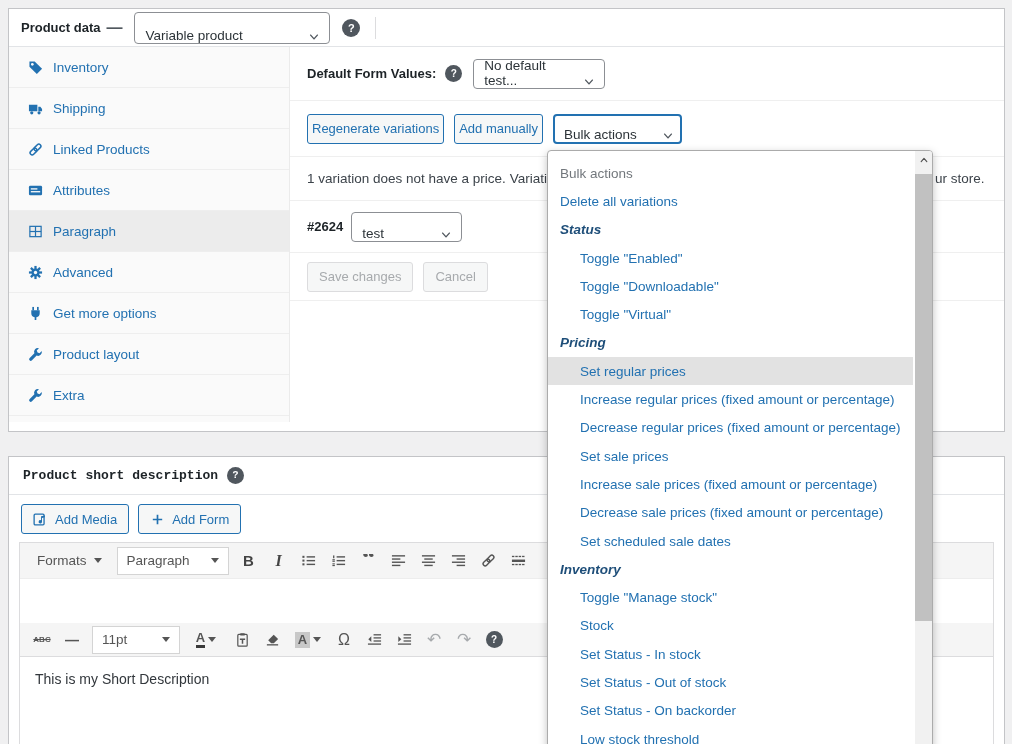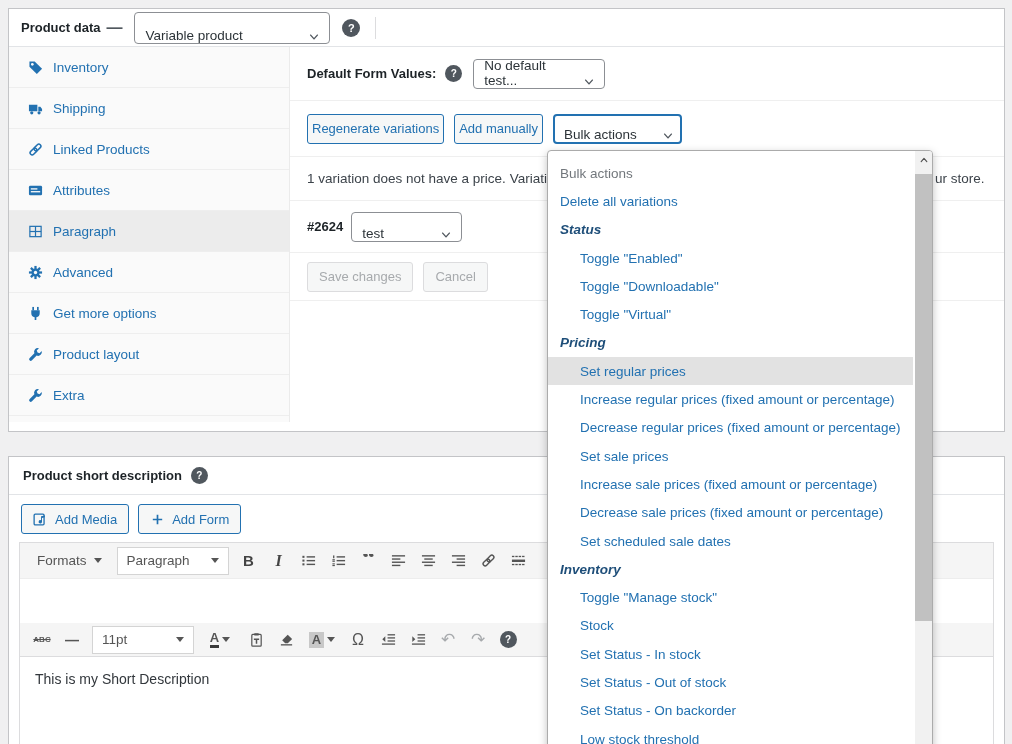--- a/index.html
+++ b/index.html
@@ -41,33 +41,33 @@
   .rowC { height:44px; position:relative; }
   .notice { position:absolute; top:14px; left:17px; font-size:13.5px; color:#3c434a; white-space:nowrap; }
   .notice.tail { left:645px; }
   .rowD { height:52px; display:flex; align-items:center; padding:0 17px; }
   .var-id { font-weight:bold; font-size:13px; color:#1d2327; margin-right:8px; }
   .var-select { height:30px; width:111px;gap:28px; }
   .rowE { height:48px; display:flex; align-items:center; gap:10px; padding:0 17px; }
   .btn-disabled { height:30px; padding:0 11px; background:#f6f7f7; border:1px solid #dcdcde; border-radius:3px; color:#a7aaad; font-size:13px; font-family:inherit; cursor:default; }
 
   
-  .p2-header { height:38px; display:flex; align-items:center; padding:0 14px; border-bottom:1px solid #e2e4e7; }
+  .p2-header { height:38px; display:flex; align-items:center; padding:0 14px; border-bottom:1px solid #e2e4e7;font-family:Liberation Mono, monospace; }
   .p2-title { font-weight:bold; font-size:13px; color:#1d2327; }
   .media-row { display:flex; gap:9px; padding:9px 12px 8px; }
   .btn-media { height:30px; display:inline-flex; align-items:center; gap:7px; padding:0 11px; background:#f6f7f7; border:1px solid var(--accent-blue); border-radius:3px; color:var(--accent-blue); font-size:13px; font-family:inherit; cursor:pointer; }
   .btn-media .icn { width:15px; height:15px; color:var(--accent-blue); }
   .editor { margin:0 10px; border:1px solid #dcdcde; }
   .mce-toolbar { background:#f5f5f5; display:flex; align-items:center; padding:3px 8px; }
   .mce-toolbar.r1 { height:36px; border-bottom:1px solid #ededed; }
   .mce-toolbar.r2 { height:34px; border-bottom:1px solid #dcdcde;margin-top:44px; }
   .formats-dd { display:inline-flex; align-items:center; gap:7px; padding:0 9px; height:28px; color:#555; font-size:13.5px; cursor:pointer; }
   .tri { width:0; height:0; border-left:4px solid transparent; border-right:4px solid transparent; border-top:5px solid #555; display:inline-block; }
   .listbox { display:inline-flex; align-items:center; justify-content:space-between; background:#fff; border:1px solid #d4d4d4; height:28px; width:112px; padding:0 9px; color:#555; font-size:13.5px; margin:0 6px; cursor:pointer; }
-  .listbox.fsize { width:102px; }
+  .listbox.fsize { width:88px; }
   .btnset { display:flex; align-items:center; gap:2px; }
   .mce-btn { width:28px; height:26px; display:inline-flex; align-items:center; justify-content:center; gap:3px; background:transparent; border:none; border-radius:2px; color:#555; font-size:14px; cursor:pointer; font-family:inherit; }
   .mce-btn .icn { width:15px; height:15px; color:#555; flex:none; }
   .mce-btn .tri { display:none; }
   .mce-btn.with-caret { width:40px; }
   .mce-btn.with-caret .tri { display:inline-block; }
   .g-bold { font-weight:bold; font-size:15px; color:#444; }
   .g-italic { font-family:"Liberation Serif", serif; font-style:italic; font-size:16px; font-weight:bold; color:#444; }
   .g-quote { font-family:"Liberation Serif", serif; font-size:26px; font-weight:bold; color:#555; line-height:8px; height:14px; overflow:hidden; }
   .g-strike { font-size:8px; font-weight:bold; text-decoration:line-through; color:#555; letter-spacing:0; }

